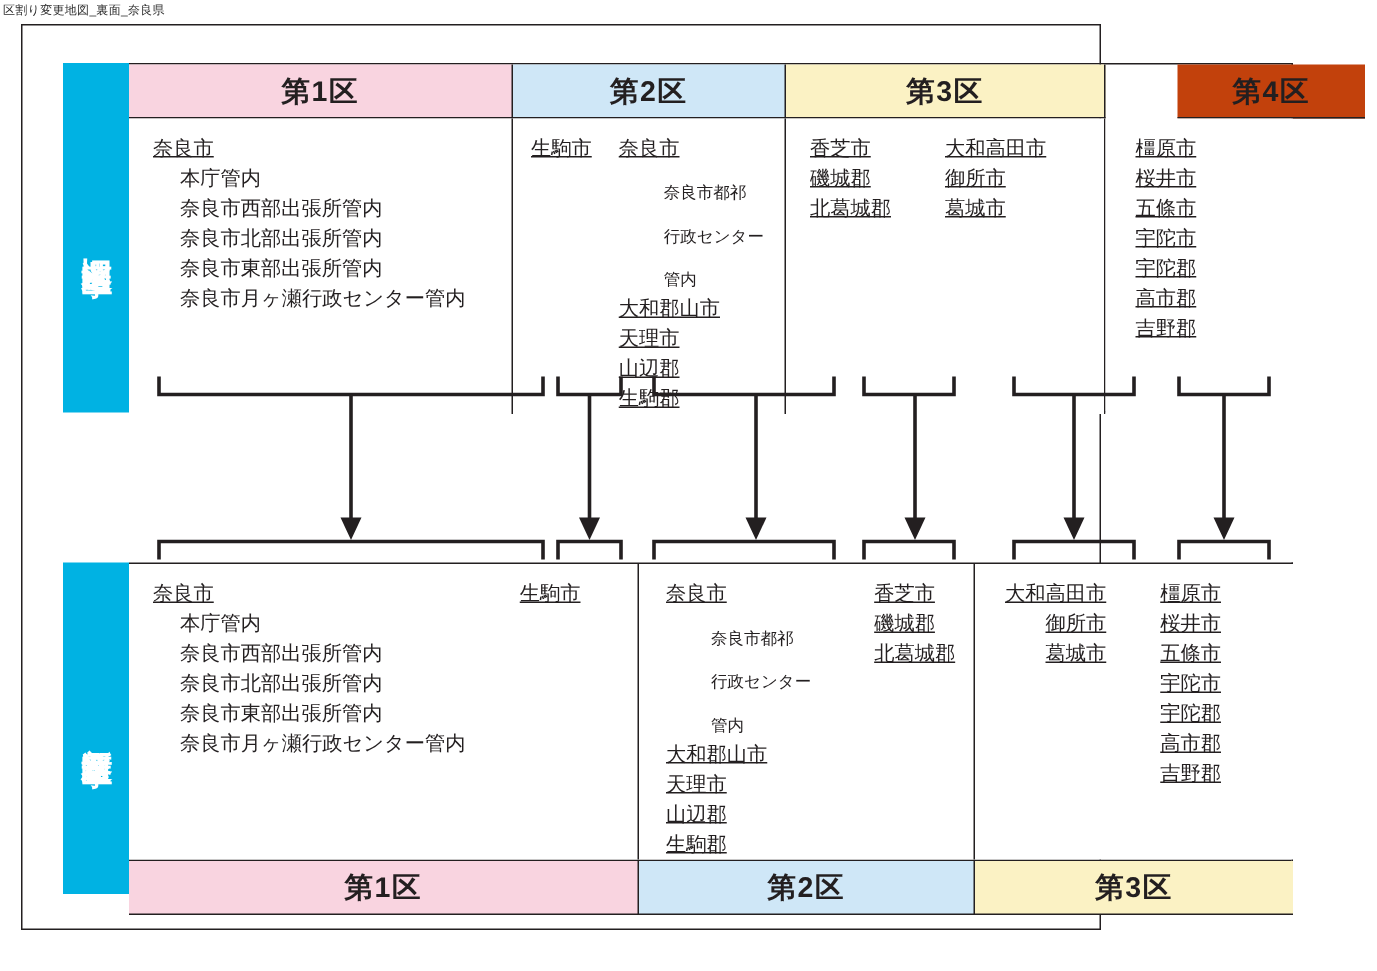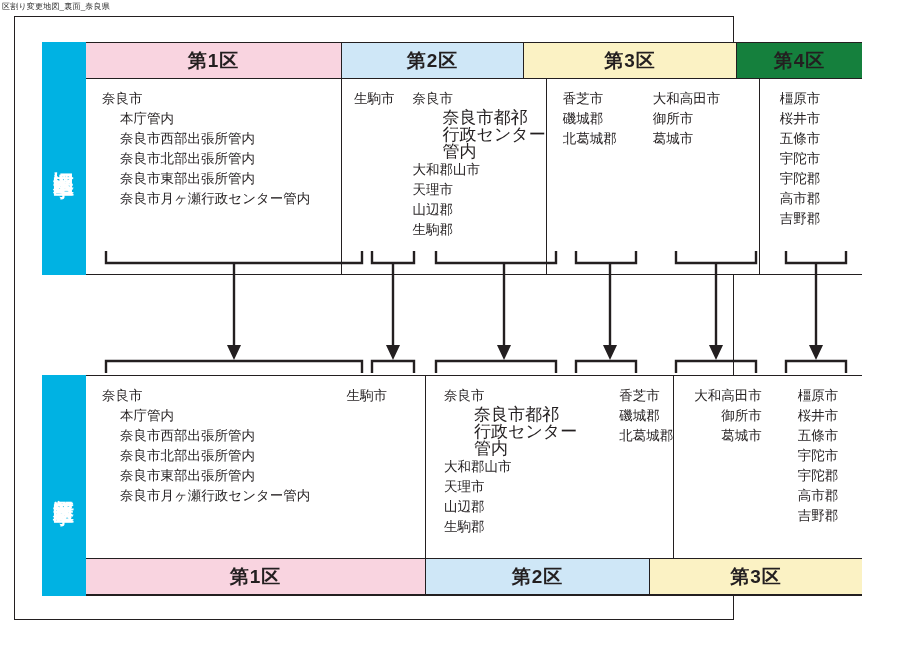--- a/index.html
+++ b/index.html
@@ -56,44 +56,44 @@
     box-sizing:border-box;
     position:relative;
     padding:10px 0 0 0;
     display:flex;
     background:#fff;
   }
   .body-cell:last-child{border-right:none;text-align:right;}
   .grp{
     font-size:13.5px;line-height:20px;white-space:nowrap;
   }
-  .grp .lvl0{padding-left:0;}
+  .grp .lvl0{padding-left:0;text-decoration:underline;}
   .grp .lvl1{padding-left:18px;}
-  .grp .lvl2{padding-left:30px;font-size:17px;line-height:17px;}
+  .grp .lvl2{padding-left:30px;font-size:11px;line-height:17px;margin-top:12px;}
   
   .connectors{position:absolute;left:0;top:0;width:100%;height:100%;}
   .connectors svg{display:block;}
 </style>
 </head>
 <body>
 
 <div class="doc-title">区割り変更地図_裏面_奈良県</div>
 
 <div class="frame">
 
   <div class="block" id="old-block" style="left:27px;top:25px;width:820px;height:233px;">
     <div class="sidebar">
       <span>旧選挙区</span>
     </div>
     <div class="grid">
       <div class="hdr-row" id="old-hdr">
           <div class="hdr-cell" style="flex: 0 0 256px; background: rgb(249, 212, 224);">第1区</div>
           <div class="hdr-cell" style="flex: 0 0 182px; background: rgb(207, 231, 247);">第2区</div>
           <div class="hdr-cell" style="flex: 0 0 213px; background: rgb(251, 242, 196);">第3区</div>
-          <div class="hdr-cell" style="flex: 0 0 125px; background: #15803d;">第4区</div>
+          <div class="hdr-cell" style="flex: 0 0 125px; background: #c2410c; margin-left: 48px;">第4区</div>
         </div>
       <div class="body-row" id="old-body">
           <div class="body-cell" style="flex: 0 0 256px;">
             <div class="grp" style="margin-left: 16px;">
               <div class="lvl0">奈良市</div>
               <div class="lvl1">本庁管内</div>
               <div class="lvl1">奈良市西部出張所管内</div>
               <div class="lvl1">奈良市北部出張所管内</div>
               <div class="lvl1">奈良市東部出張所管内</div>
               <div class="lvl1">奈良市月ヶ瀬行政センター管内</div>

